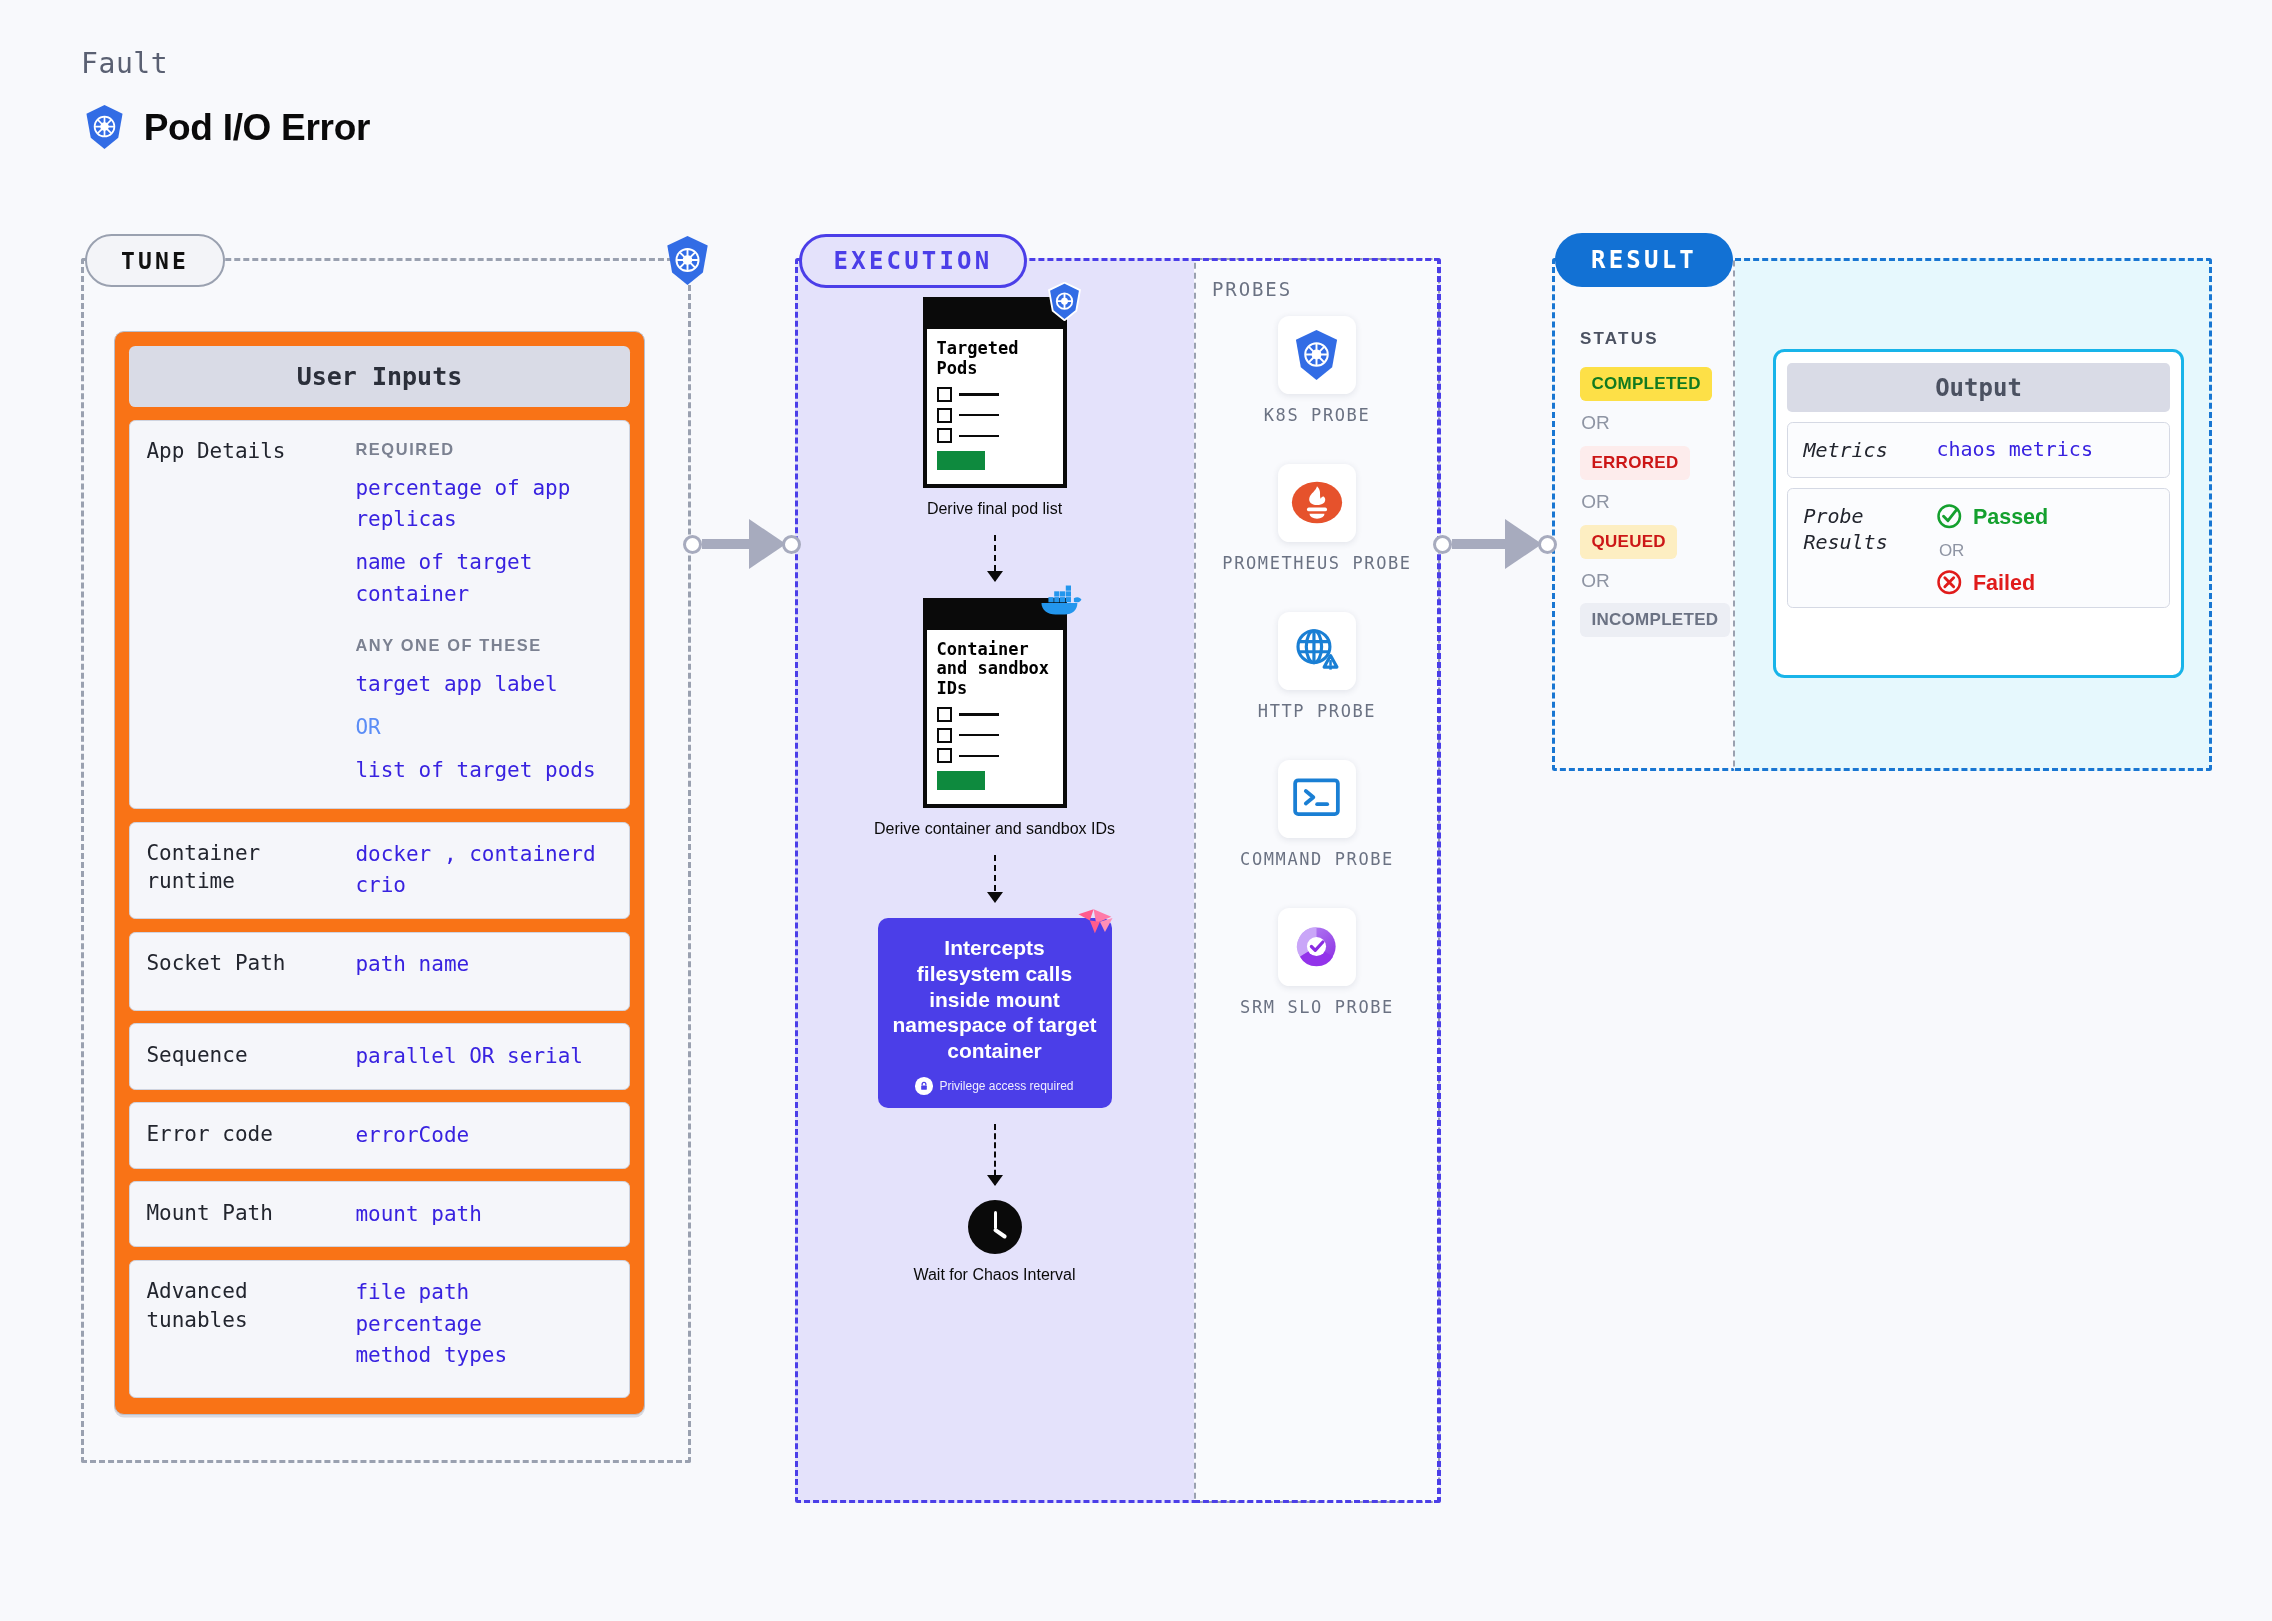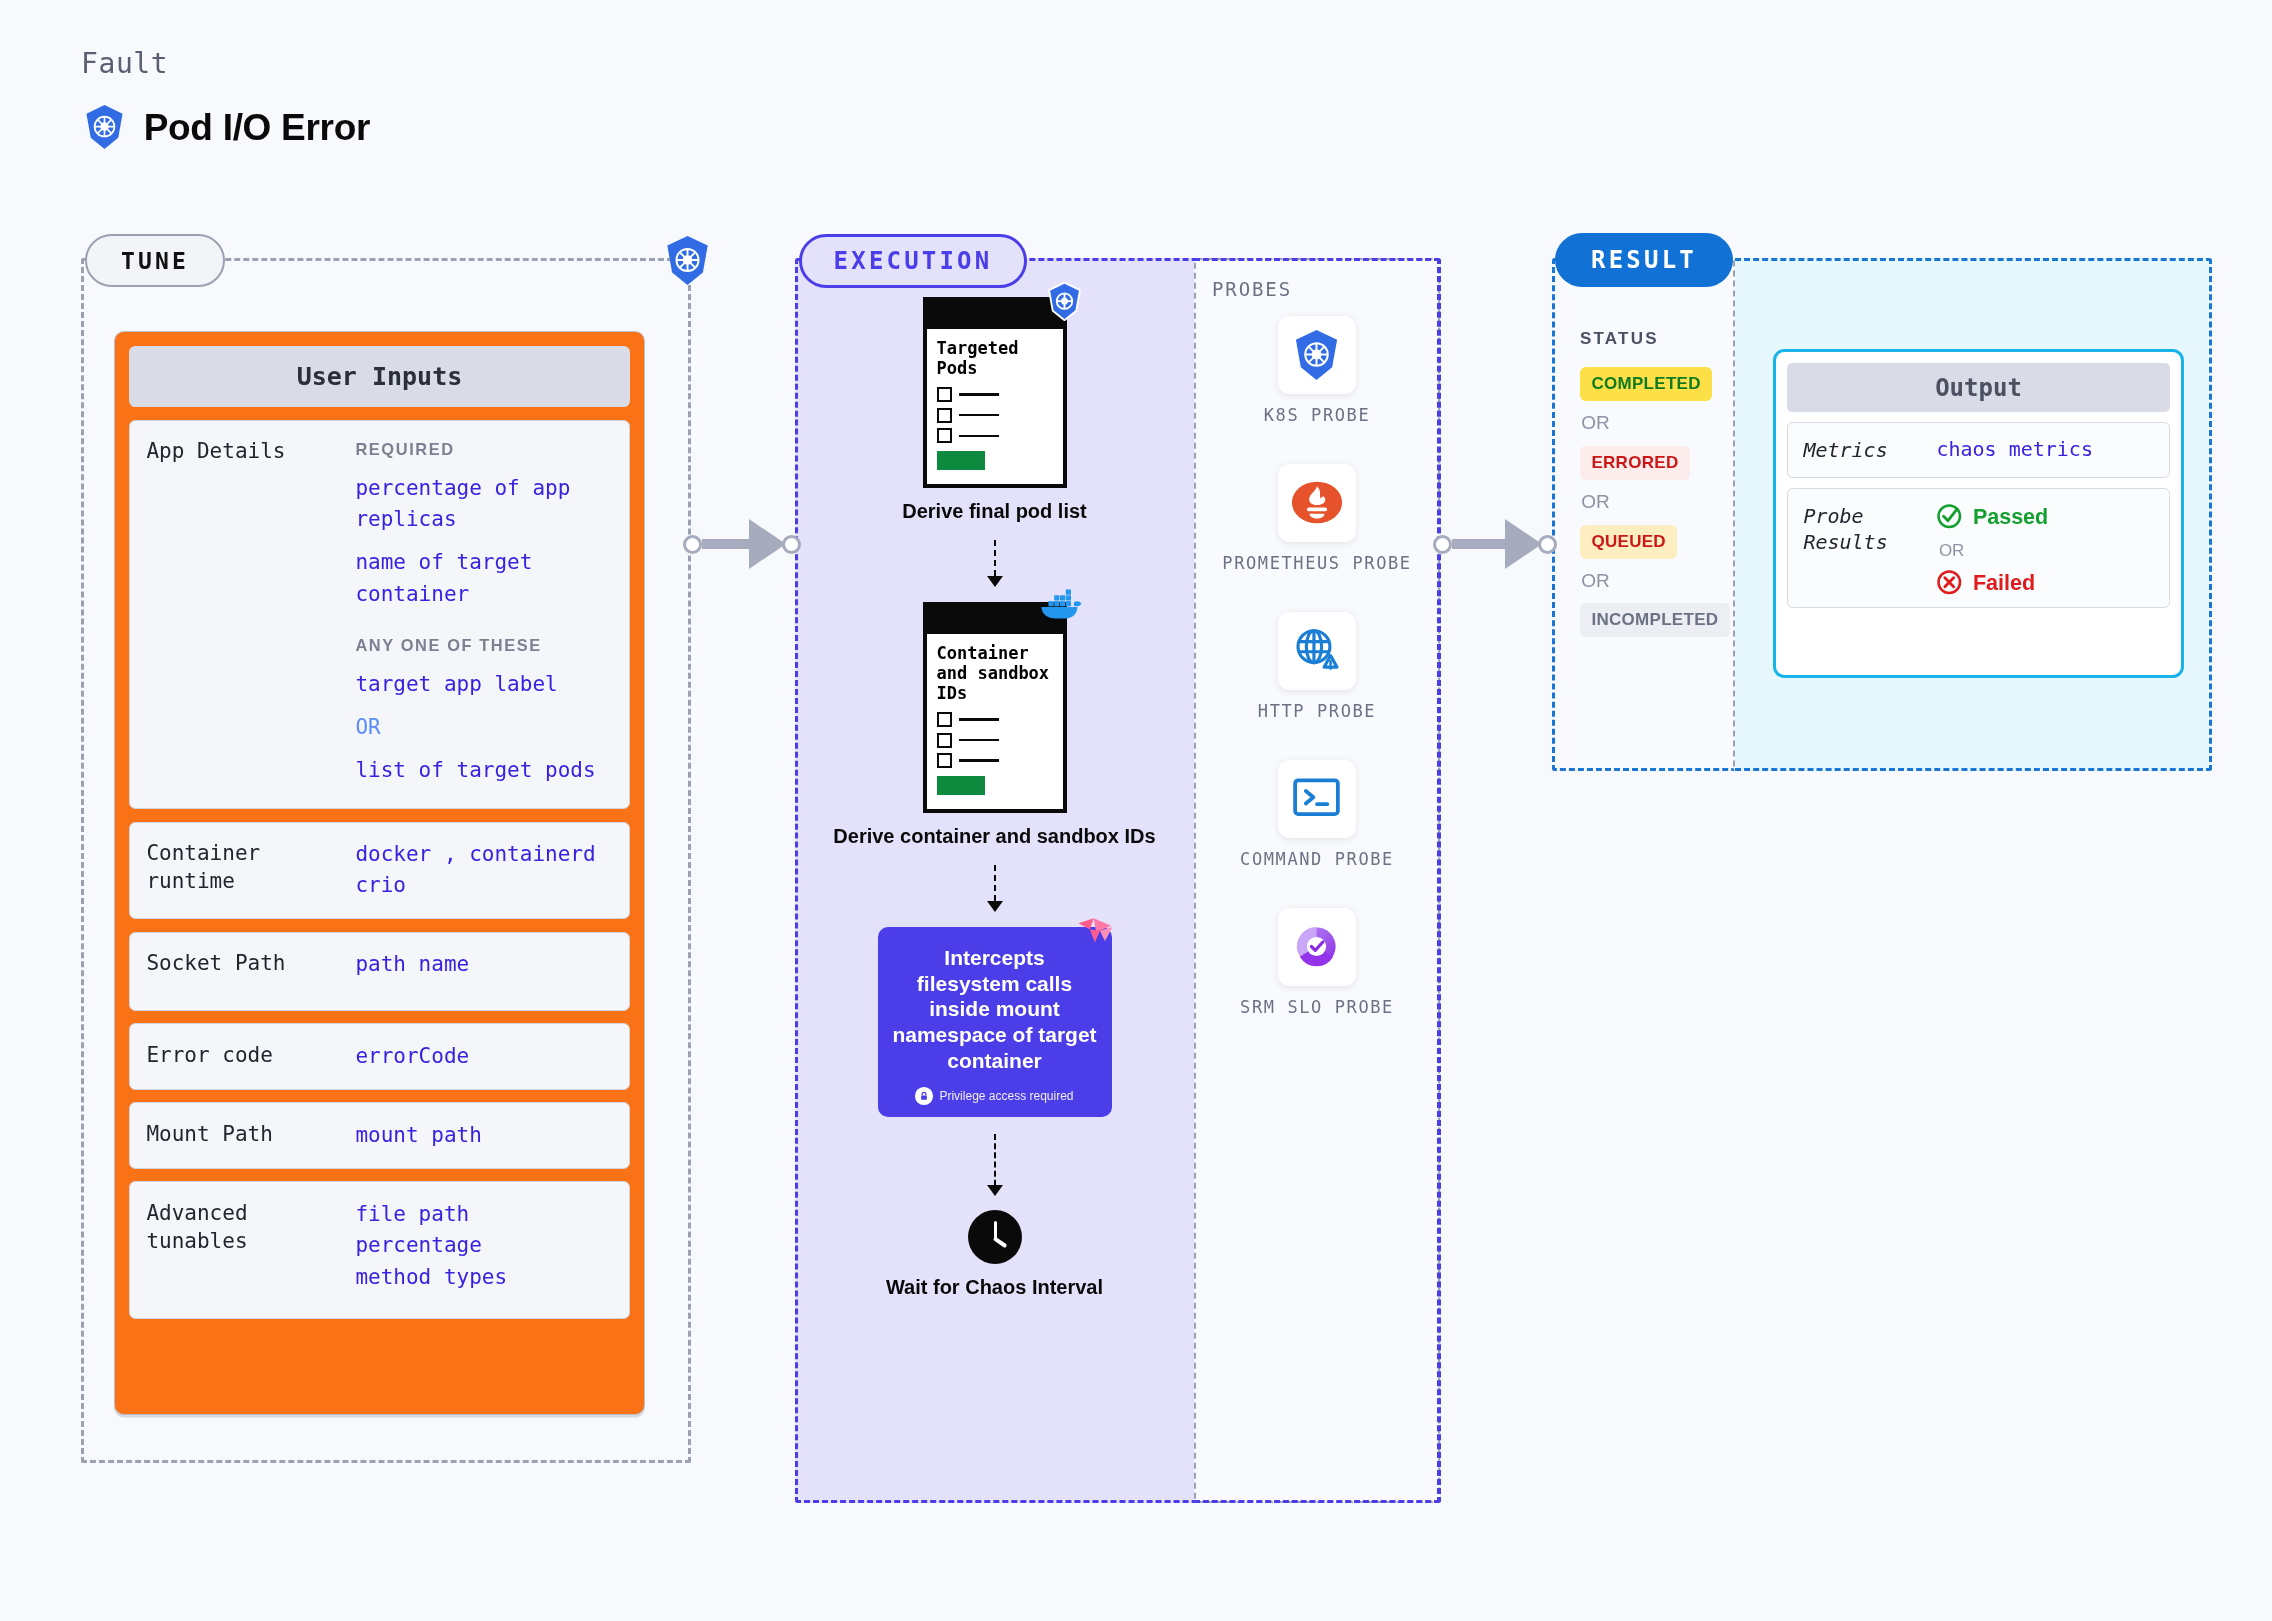--- a/index.html
+++ b/index.html
@@ -129,21 +129,21 @@
   .doc-body { padding: 10px 10px 14px 10px; }
   .doc-title {
     font-family: "DejaVu Sans Mono", monospace; font-weight: bold;
     font-size: 17px; color: #000000; line-height: 1.15; margin-bottom: 8.8px;
   }
   .doc-line { display: flex; align-items: center; gap: 7.6px; margin: 5.7px 0; }
   .doc-chk { width: 15px; height: 15px; border: 2.5px solid #0a0a0a; }
   .doc-dash { width: 40px; height: 2.5px; background: #0a0a0a; }
   .doc-green { width: 48px; height: 19px; background: #0e8a3e; margin-top: 7.6px; }
   .node-label {
-    margin-top: 11.4px; font-size: 20px; font-weight: bold; color: #0a0a0a;
+    margin-top: 11.4px; font-size: 16px; font-weight: normal; color: #0a0a0a;
     text-align: center; line-height: 1.22;
   }
   .k8s-corner { position: absolute; right: -21.5px; top: -19px; width: 39px; height: 39px; }
   .docker-corner { position: absolute; right: -19px; top: -19px; width: 44px; height: 34px; }
 
   .arrow-v { width: 0; border-left: 2.5px dashed #0a0a0a; height: 46px; position: relative; }
   .arrow-v::after {
     content: ""; position: absolute; left: -8.2px; bottom: -1.3px;
     border-left: 8.2px solid transparent; border-right: 8.2px solid transparent;
     border-top: 11.4px solid #0a0a0a;
@@ -323,20 +323,26 @@
       </div>
     </div>
 
     <div class="row-box" style="padding-bottom:29px;">
       <div class="row-label">Socket Path</div>
       <div class="row-vals">
         <div class="v-blue">path name</div>
       </div>
     </div>
 
+    <div class="row-box">
+      <div class="row-label">Sequence</div>
+      <div class="row-vals v-blue">
+        <span>parallel OR serial</span>
+      </div>
+    </div>
 
     <div class="row-box">
       <div class="row-label">Error code</div>
       <div class="row-vals">
         <div class="v-blue">errorCode</div>
       </div>
     </div>
 
     <div class="row-box">
       <div class="row-label">Mount Path</div>

